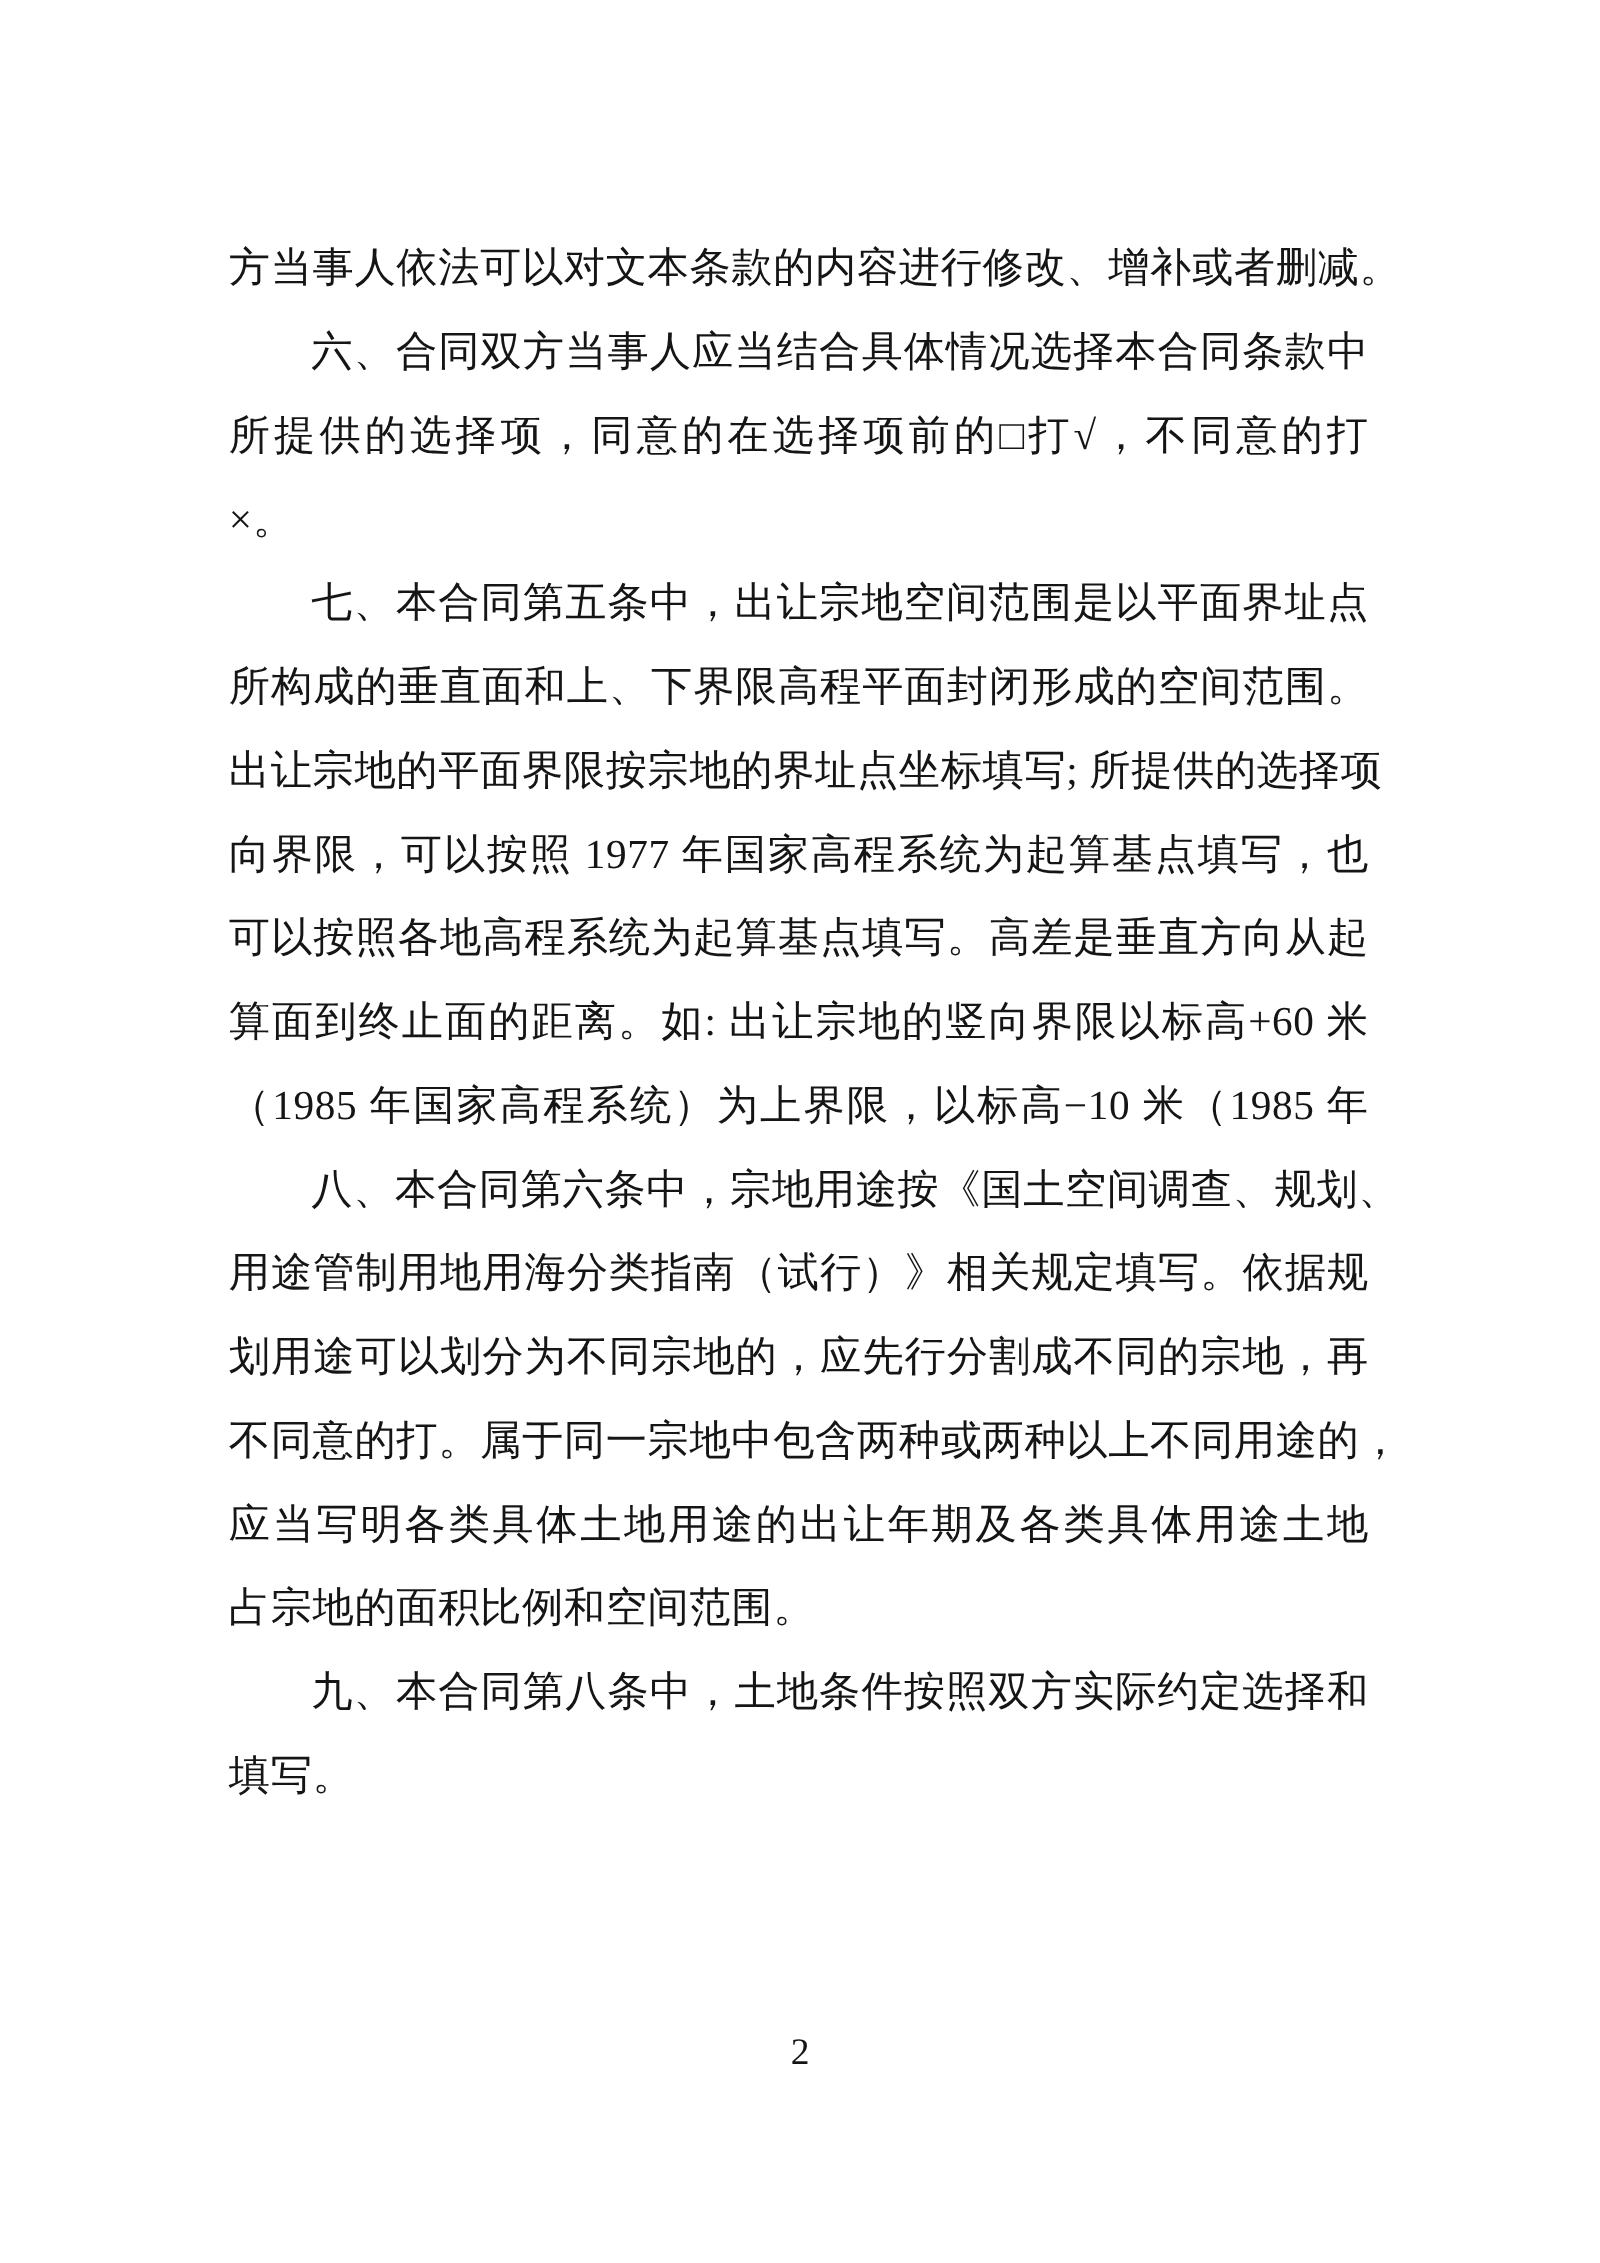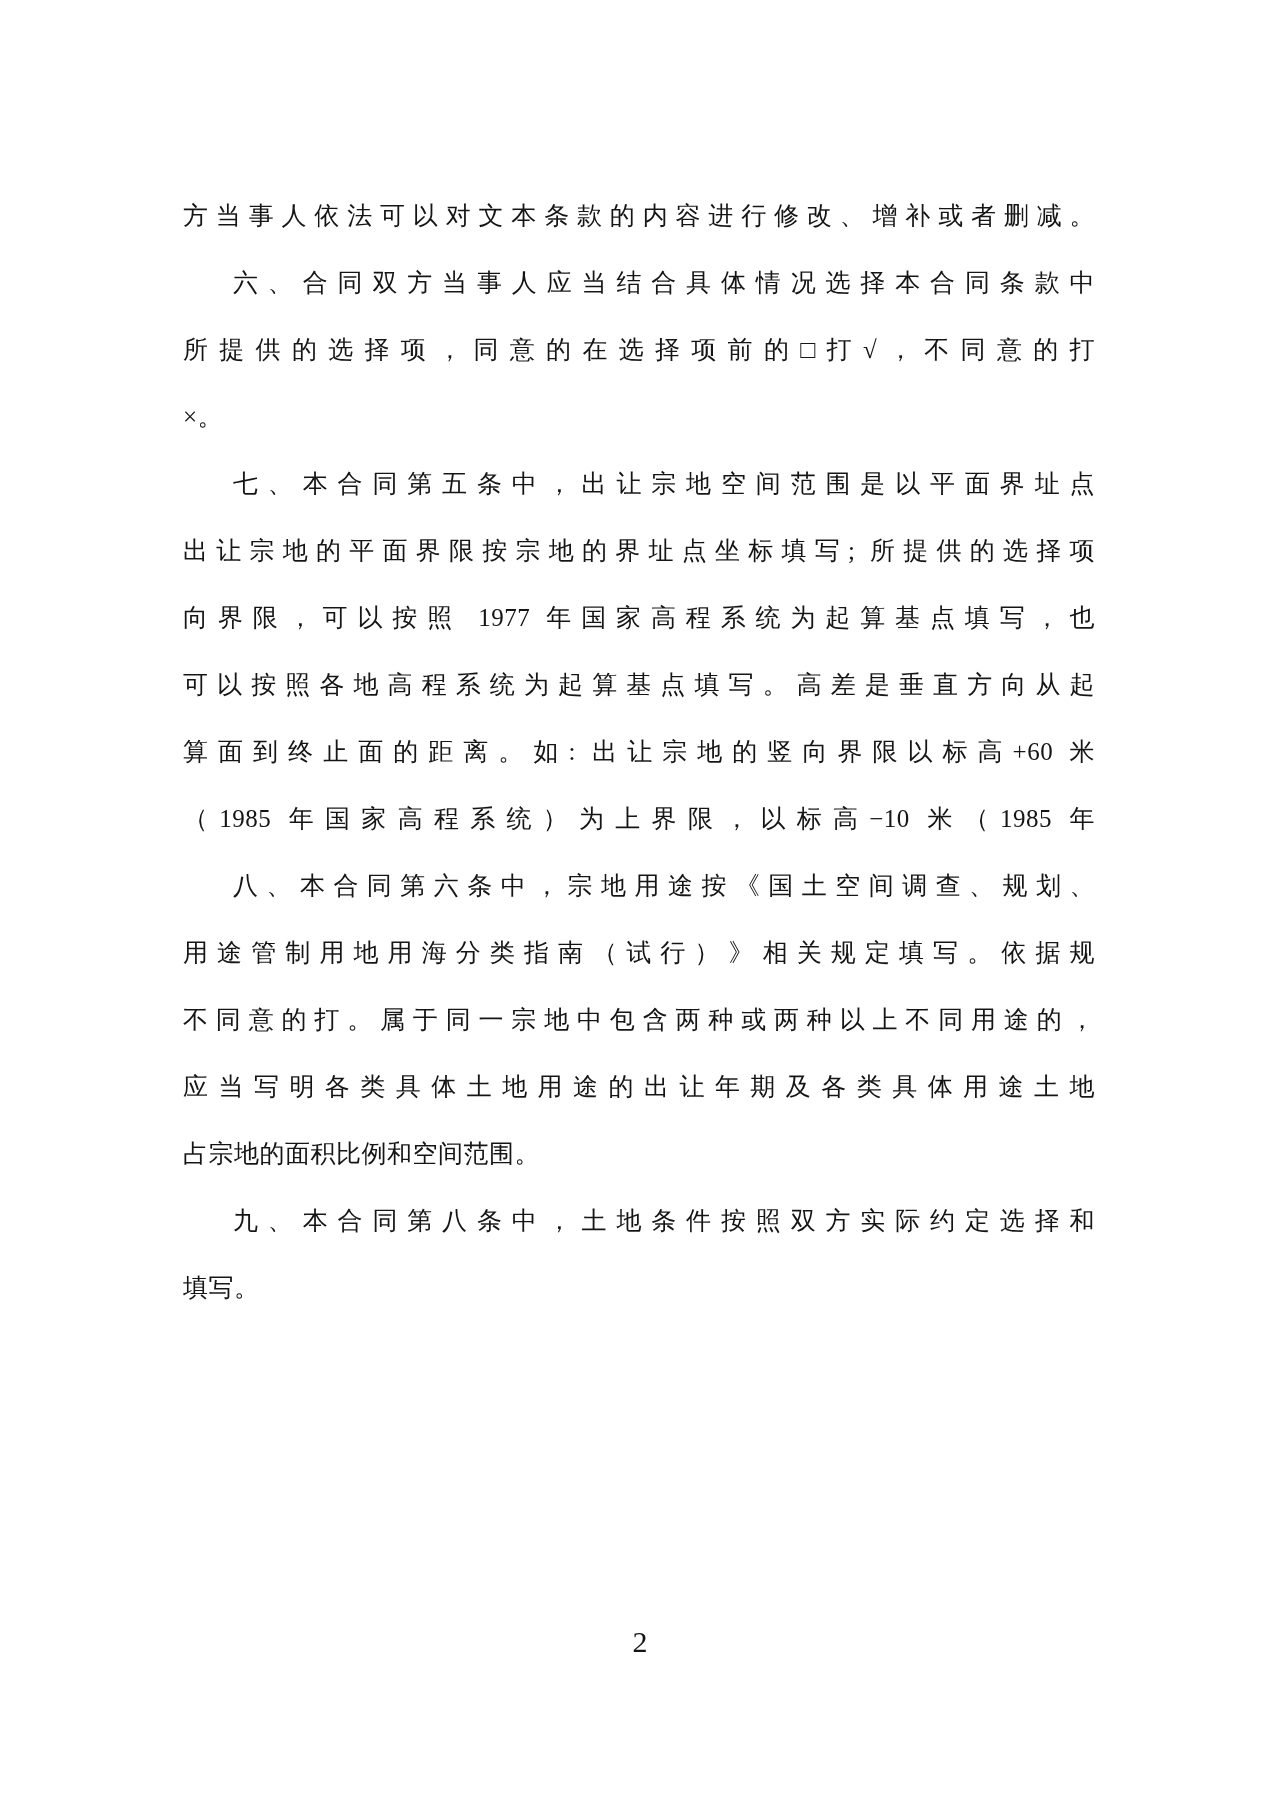--- a/index.html
+++ b/index.html
@@ -16,21 +16,21 @@
     font-family: "Liberation Serif", "DejaVu Serif", serif;
     color: #151515;
   }
   .text-block {
     position: absolute;
     left: 183px;
     top: 182px;
     width: 912px;
   }
   .line {
-    font-size: 25px;
+    font-size: 33px;
     line-height: 67px;
     height: 67px;
     white-space: nowrap;
     text-align: justify;
     text-align-last: justify;
     letter-spacing: 0.5px;
   }
   .line.indent {
     text-indent: 2em;
   }
@@ -53,27 +53,29 @@
 </head>
 <body>
 
 <div class="page">
   <div class="text-block" id="contract-text">
       <div class="line">方当事人依法可以对文本条款的内容进行修改、增补或者删减。</div>
       <div class="line indent">六、合同双方当事人应当结合具体情况选择本合同条款中</div>
       <div class="line">所提供的选择项，同意的在选择项前的□打√，不同意的打</div>
       <div class="line end">×。</div>
       <div class="line indent">七、本合同第五条中，出让宗地空间范围是以平面界址点</div>
+      <div class="line">所构成的垂直面和上、下界限高程平面封闭形成的空间范围。</div>
       <div class="line">出让宗地的平面界限按宗地的界址点坐标填写; 所提供的选择项</div>
       <div class="line">向界限，可以按照 1977 年国家高程系统为起算基点填写，也</div>
       <div class="line">可以按照各地高程系统为起算基点填写。高差是垂直方向从起</div>
       <div class="line">算面到终止面的距离。如: 出让宗地的竖向界限以标高+60 米</div>
       <div class="line">（1985 年国家高程系统）为上界限，以标高−10 米（1985 年</div>
       <div class="line indent">八、本合同第六条中，宗地用途按《国土空间调查、规划、</div>
       <div class="line">用途管制用地用海分类指南（试行）》相关规定填写。依据规</div>
+      <div class="line">划用途可以划分为不同宗地的，应先行分割成不同的宗地，再</div>
       <div class="line">不同意的打。属于同一宗地中包含两种或两种以上不同用途的，</div>
       <div class="line">应当写明各类具体土地用途的出让年期及各类具体用途土地</div>
       <div class="line end">占宗地的面积比例和空间范围。</div>
       <div class="line indent">九、本合同第八条中，土地条件按照双方实际约定选择和</div>
       <div class="line end">填写。</div>
     </div>
   <div class="page-number">2</div>
 </div>
 
 </body></html>

